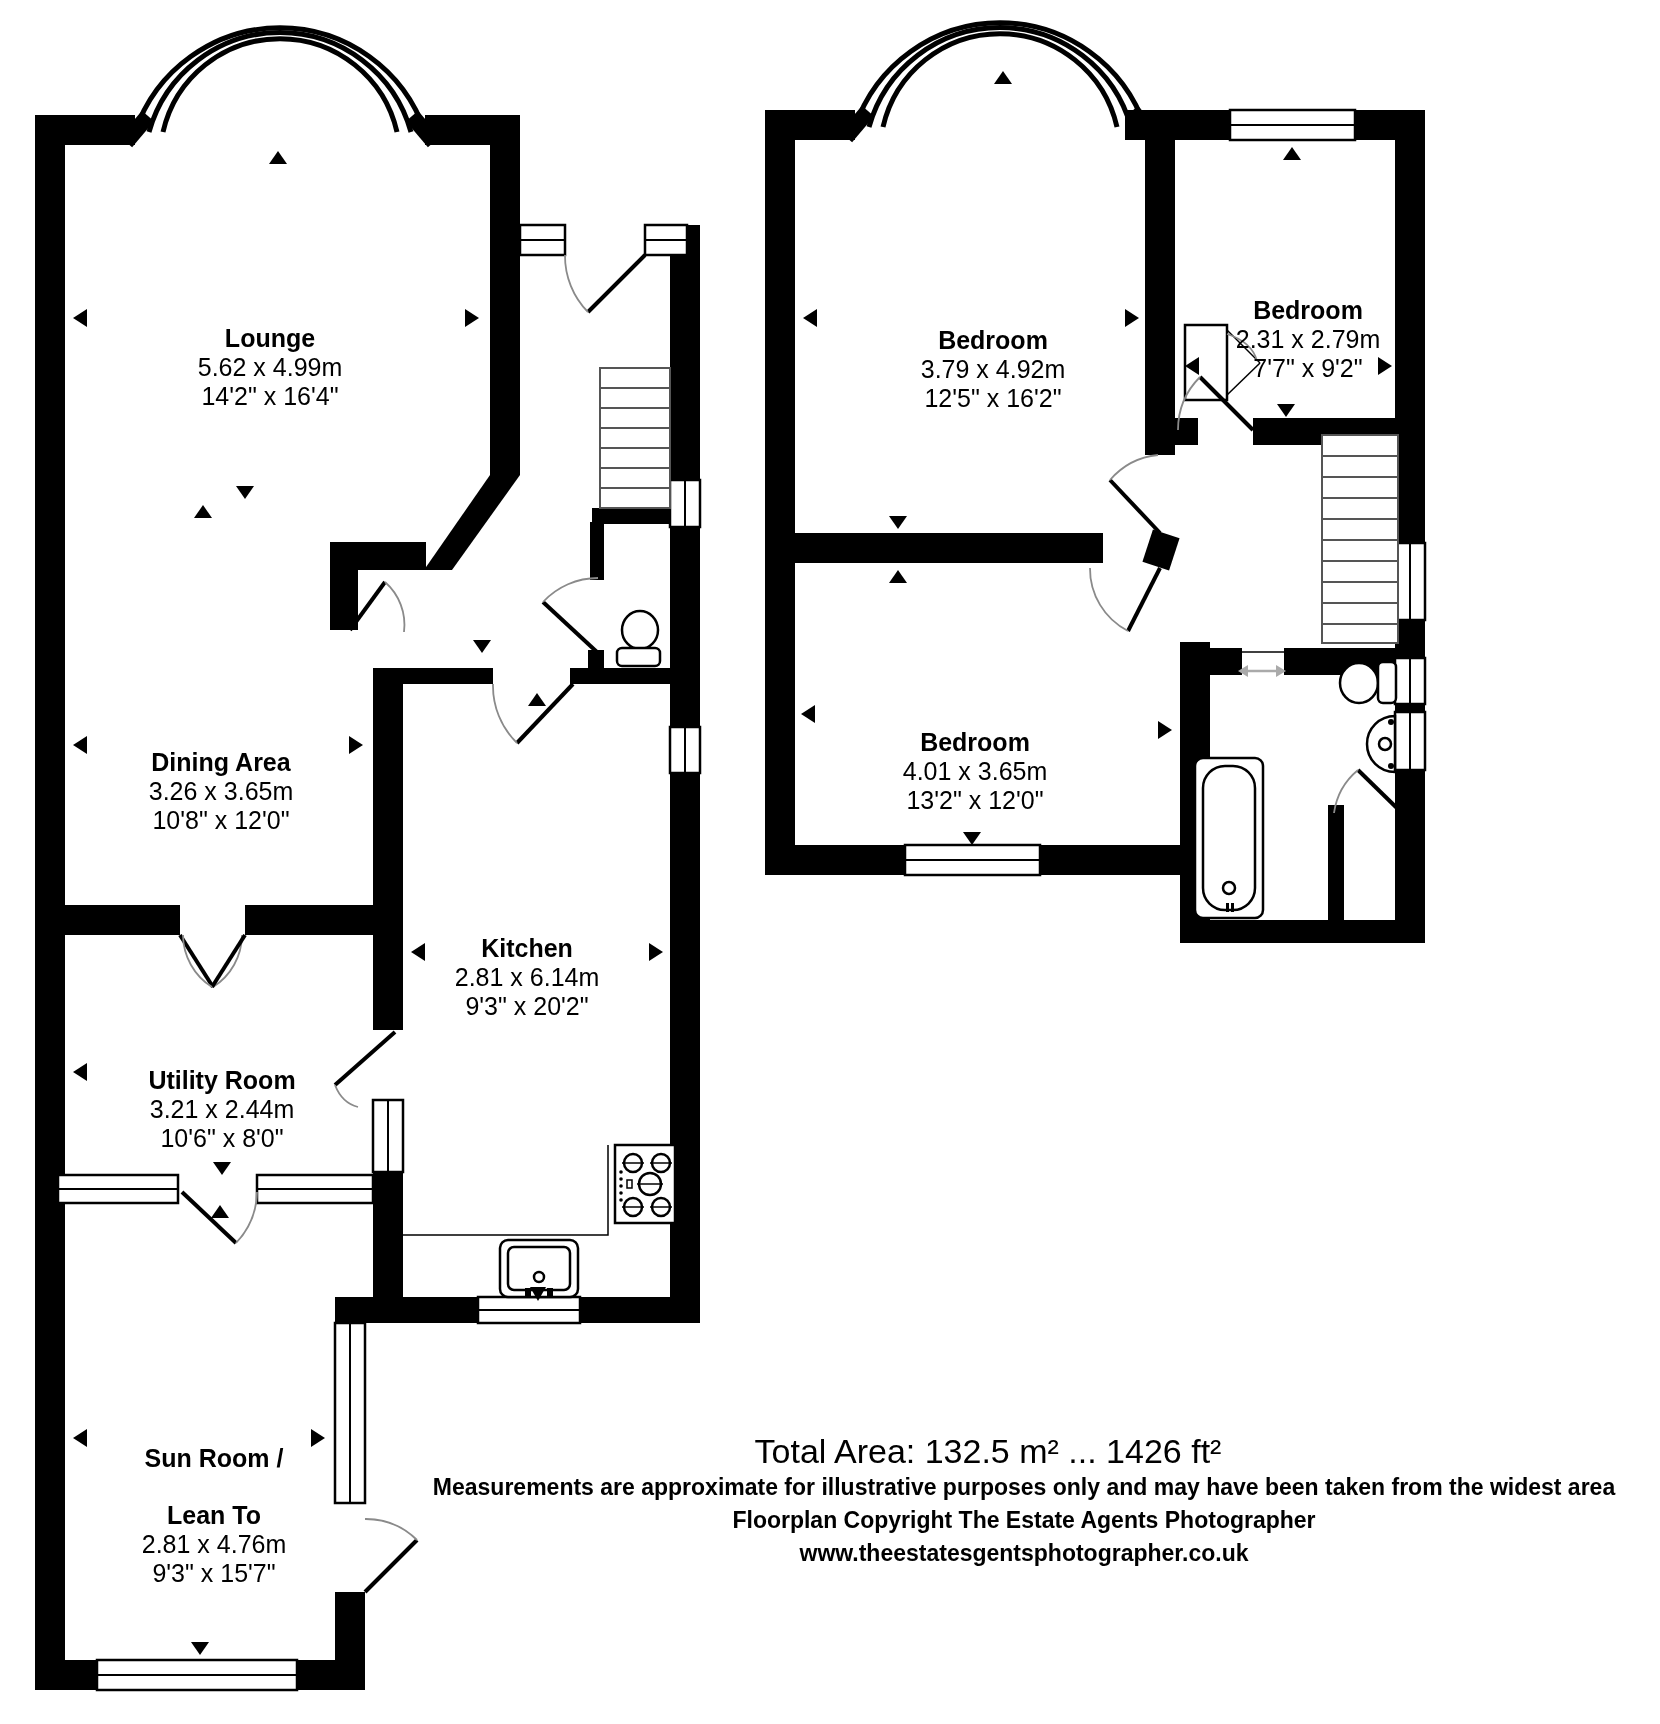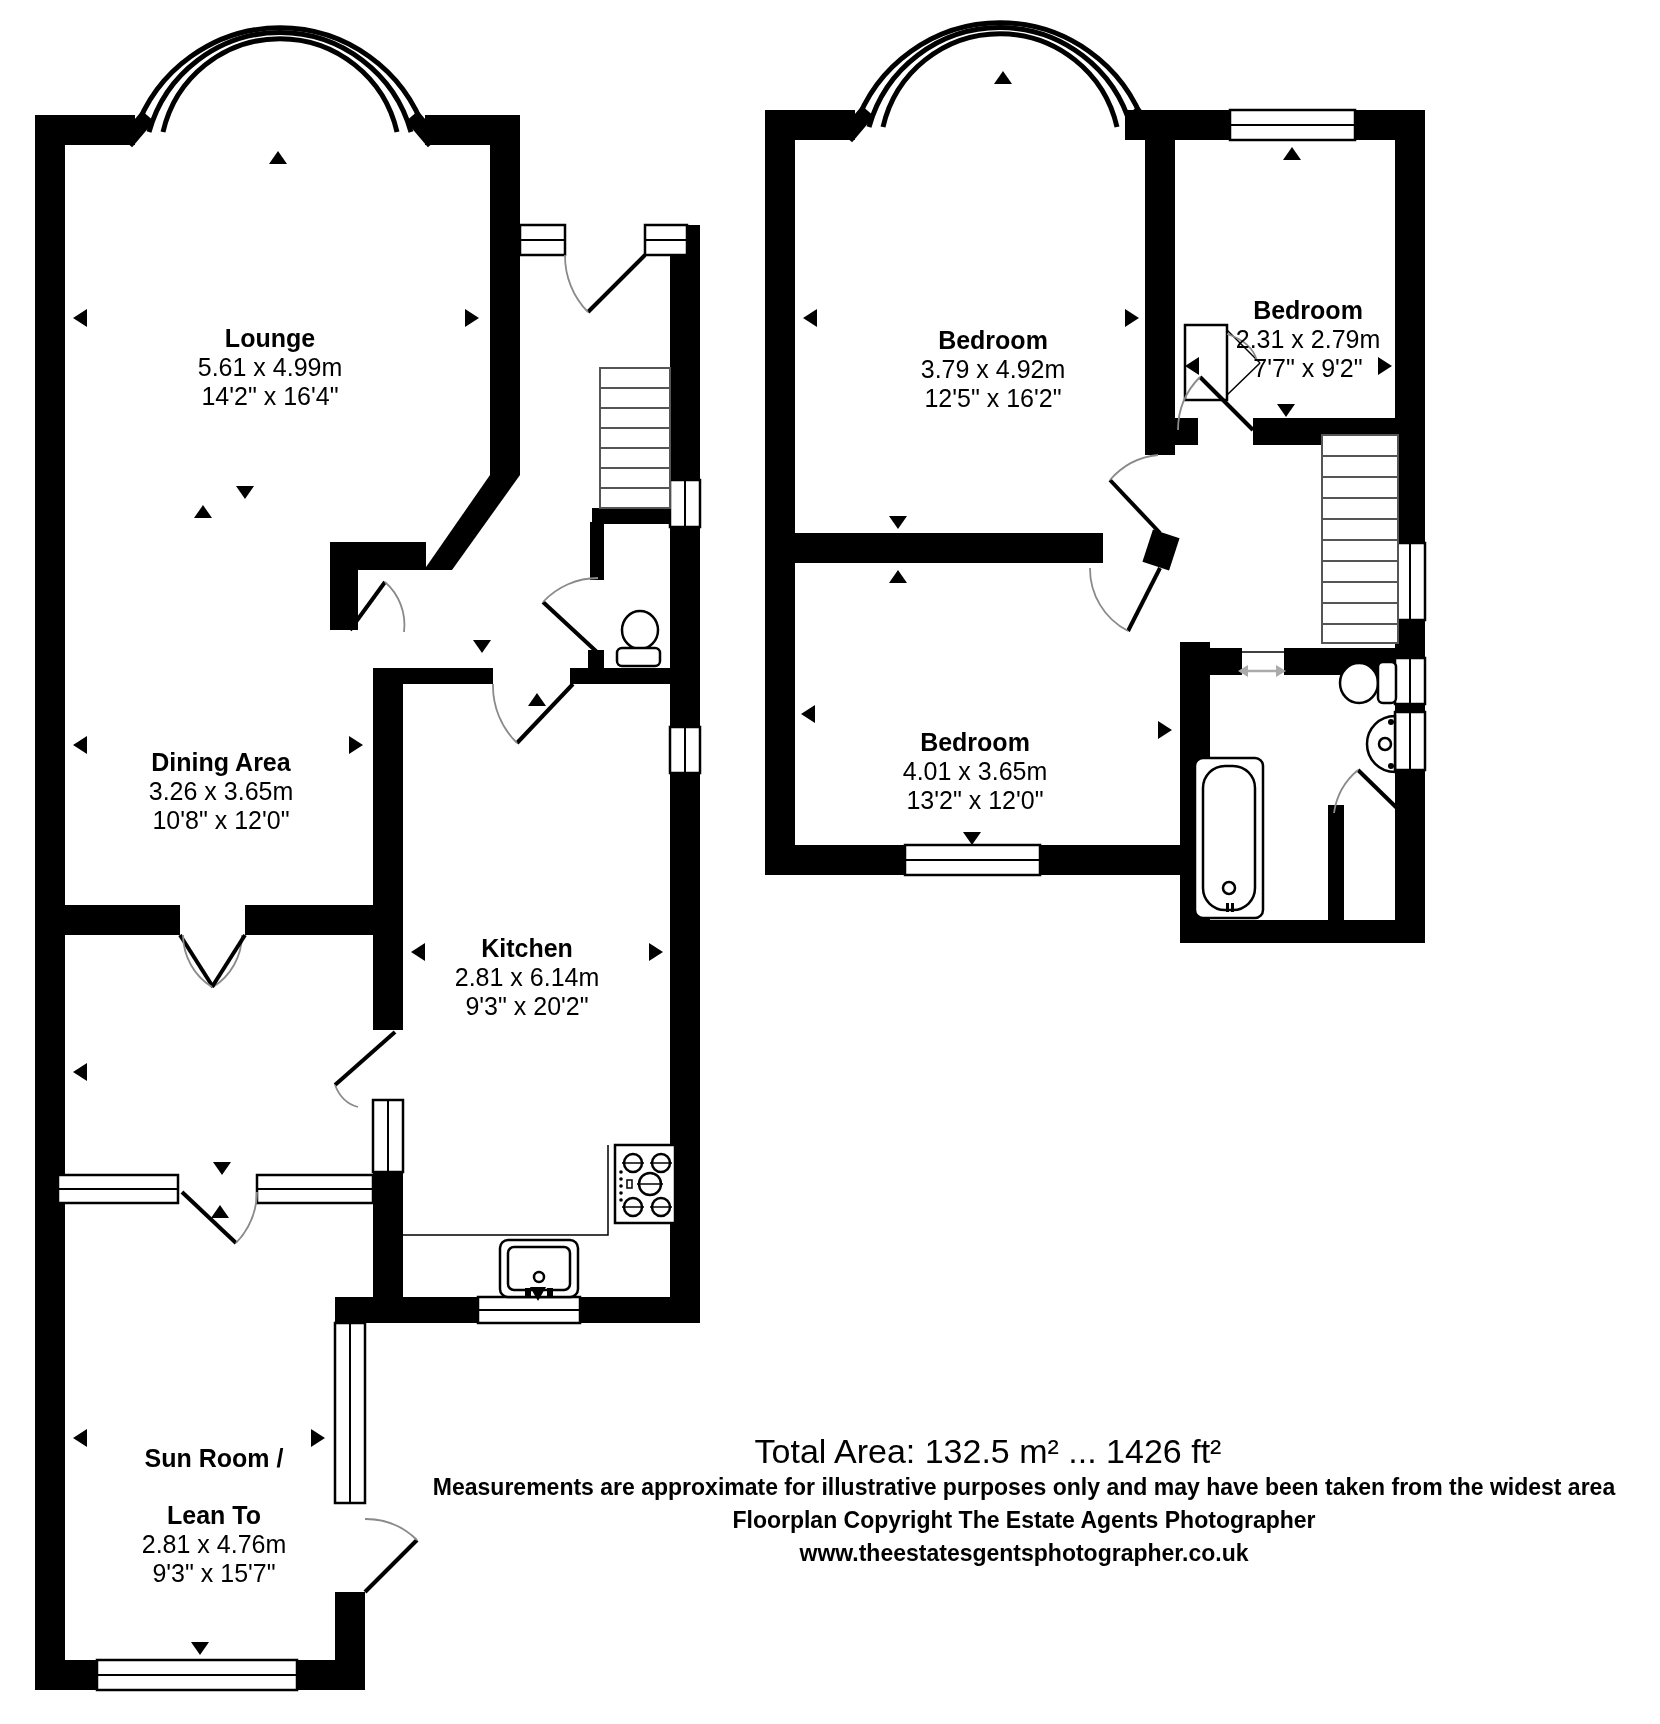--- a/index.html
+++ b/index.html
@@ -290,32 +290,37 @@
       <polygon class="tri" points="1277,404 1295,404 1286,417"></polygon>
       <polygon class="tri" points="815,705 815,723 801,714"></polygon>
       <polygon class="tri" points="1158,721 1158,739 1172,730"></polygon>
       <polygon class="tri" points="963,832 981,832 972,845"></polygon>
     </g>
   </g>
 </svg>
 
 <div class="label" style="left:270px;top:296px">
   <div class="rname">Lounge</div>
-  <div>5.61 x 4.99m</div>
+  <div>5.62 x 4.99m</div>
   <div>14'2" x 16'4"</div>
 </div>
 <div class="label" style="left:221px;top:720px">
   <div class="rname">Dining Area</div>
   <div>3.26 x 3.65m</div>
   <div>10'8" x 12'0"</div>
 </div>
 <div class="label" style="left:527px;top:906px">
   <div class="rname">Kitchen</div>
   <div>2.81 x 6.14m</div>
   <div>9'3" x 20'2"</div>
+</div>
+<div class="label" style="left:222px;top:1038px">
+  <div class="rname">Utility Room</div>
+  <div>3.21 x 2.44m</div>
+  <div>10'6" x 8'0"</div>
 </div>
 <div class="label" style="left:214px;top:1416px">
   <div class="rname">Sun Room /</div>
   <div class="rname">Lean To</div>
   <div>2.81 x 4.76m</div>
   <div>9'3" x 15'7"</div>
 </div>
 <div class="label" style="left:993px;top:298px">
   <div class="rname">Bedroom</div>
   <div>3.79 x 4.92m</div>

